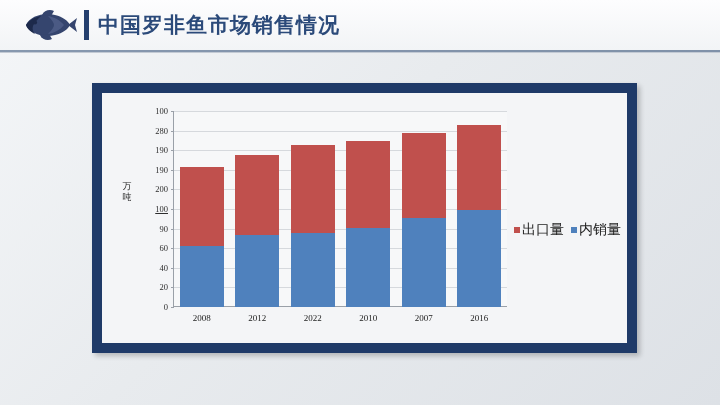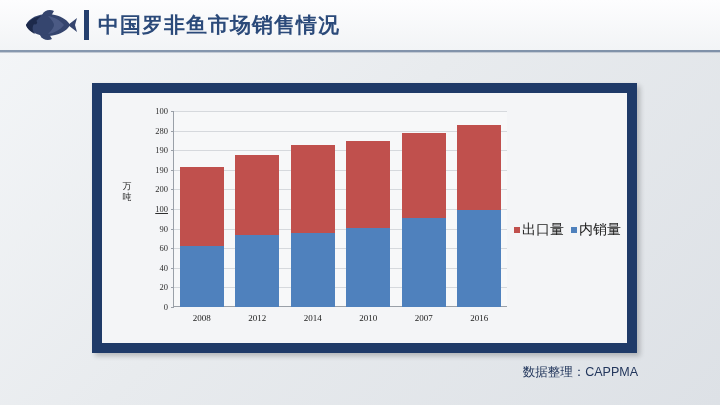--- a/index.html
+++ b/index.html
@@ -308,35 +308,34 @@
               <div class="seg seg-red" title="出口量 2015: 87" style="background: rgb(192, 80, 77); bottom: 45.5%; height: 43.5%;"></div>
             </div>
             <div class="bar-group" style="left: 283.25px; width: 44px; height: 100%;">
               <div class="seg seg-blue" title="内销量 2016: 99" style="background: rgb(79, 129, 189); bottom: 0px; height: 49.5%;"></div>
               <div class="seg seg-red" title="出口量 2016: 87" style="background: rgb(192, 80, 77); bottom: 49.5%; height: 43.5%;"></div>
             </div>
           </div>
         <div id="xticks">
             <div class="xtick-label" style="left: -2.25px;">2008</div>
             <div class="xtick-label" style="left: 53.25px;">2012</div>
-            <div class="xtick-label" style="left: 108.75px;">2014</div>
+            <div class="xtick-label" style="left: 108.75px;">2022</div>
             <div class="xtick-label" style="left: 164.25px;">2010</div>
             <div class="xtick-label" style="left: 219.75px;">2007</div>
             <div class="xtick-label" style="left: 275.25px;">2016</div>
           </div>
       </div>
 
       <div id="legend">
           <div class="legend-item">
             <span class="legend-swatch" style="background: rgb(192, 80, 77);"></span>
             <span class="legend-label">出口量</span>
           </div>
           <div class="legend-item">
             <span class="legend-swatch" style="background: rgb(79, 129, 189);"></span>
             <span class="legend-label">内销量</span>
           </div>
         </div>
     </div>
   </div>
 
-  <div id="source-note">数据整理：CAPPMA</div>
 
 </div>
 
 </body></html>

